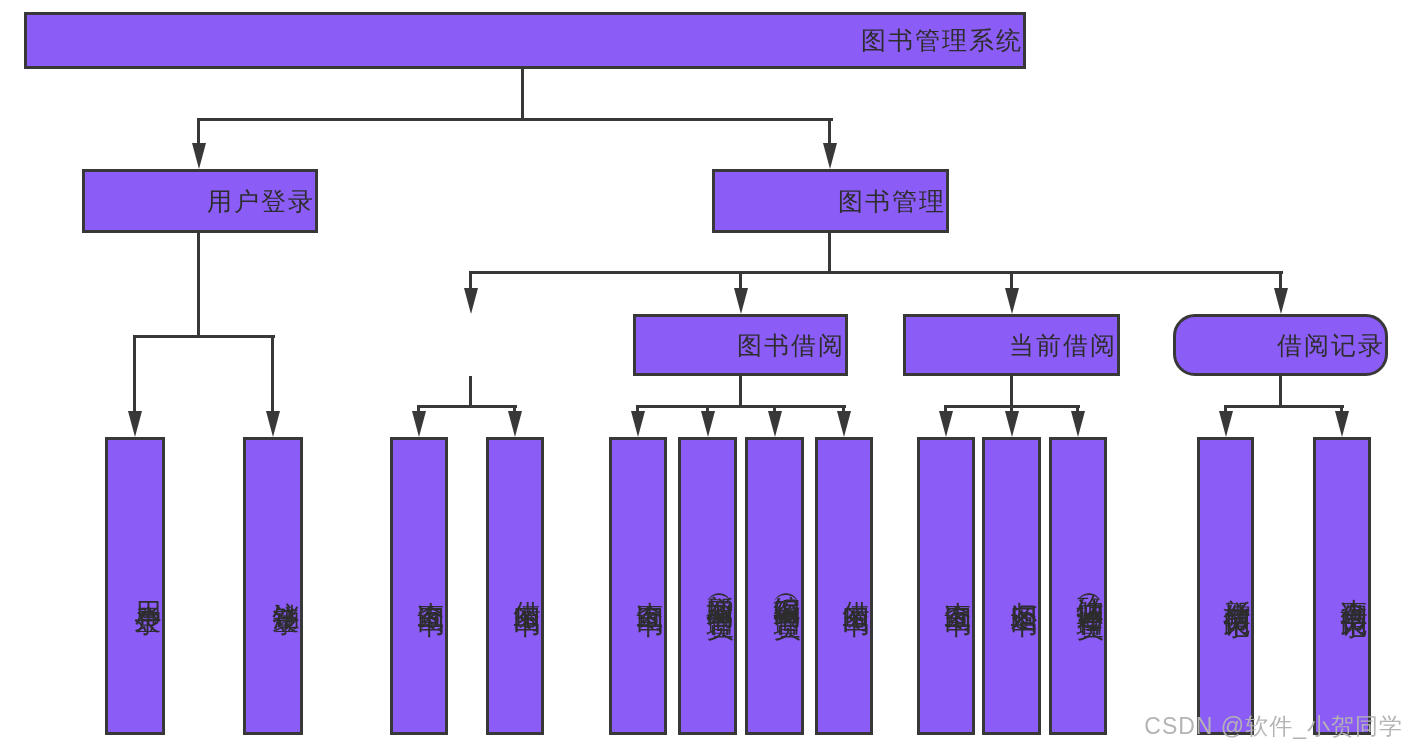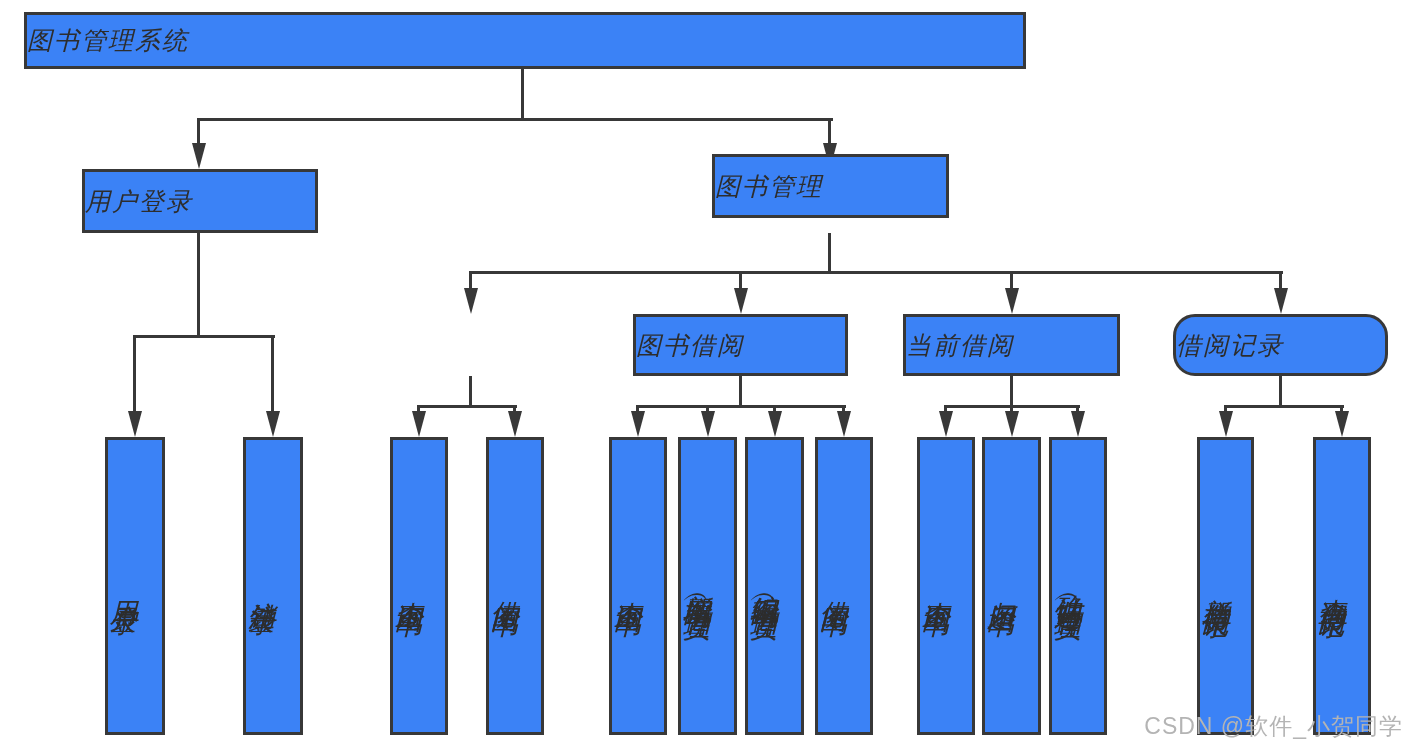--- a/index.html
+++ b/index.html
@@ -7,27 +7,26 @@
     --text:#2d2d2d;
     --wm:#b4b4b4;
     --bg:#ffffff;
   }
   html,body{margin:0;padding:0;background:var(--bg);}
   body{font-family:"Liberation Sans", sans-serif;}
   .canvas{position:relative;width:1405px;height:747px;background:var(--bg);overflow:hidden;}
 
   .box{
     position:absolute;
-    background:#3b82f6;
+    background:#8b5cf6;
     border:3px solid var(--line);
     box-sizing:border-box;
     display:flex;
     align-items:center;
-    justify-content:flex-start;
-    font-style:italic;
+    justify-content:flex-end;
   }
   .hlabel{font-size:25px;color:var(--text);letter-spacing:2px;white-space:nowrap;}
   .vtext{
     writing-mode:vertical-rl;
     text-orientation:mixed;
     font-size:27px;
     letter-spacing:3px;
     line-height:1.08;
     color:var(--text);
     white-space:nowrap;
@@ -65,21 +64,21 @@
   <div class="vline" style="left:521px;top:69px;height:51px;"></div>
   <div class="hline" style="left:197px;top:118px;width:636px;"></div>
   <div class="vline" style="left:197px;top:118px;height:27px;"></div>
   <div class="arrow" style="left:192px;top:143px;"></div>
   <div class="vline" style="left:828px;top:118px;height:27px;"></div>
   <div class="arrow" style="left:823px;top:143px;"></div>
 
   <div class="box" style="left:82px;top:169px;width:236px;height:64px;">
     <span class="hlabel">用户登录</span>
   </div>
-  <div class="box" style="left:712px;top:154px;width:237px;height:64px;">
+  <div class="box" style="left:712px;top:169px;width:237px;height:64px;">
     <span class="hlabel">图书管理</span>
   </div>
 
   <div class="vline" style="left:197px;top:233px;height:104px;"></div>
   <div class="hline" style="left:133px;top:335px;width:142px;"></div>
   <div class="vline" style="left:133px;top:335px;height:78px;"></div>
   <div class="arrow" style="left:128px;top:411px;"></div>
   <div class="vline" style="left:271px;top:335px;height:78px;"></div>
   <div class="arrow" style="left:266px;top:411px;"></div>
 

